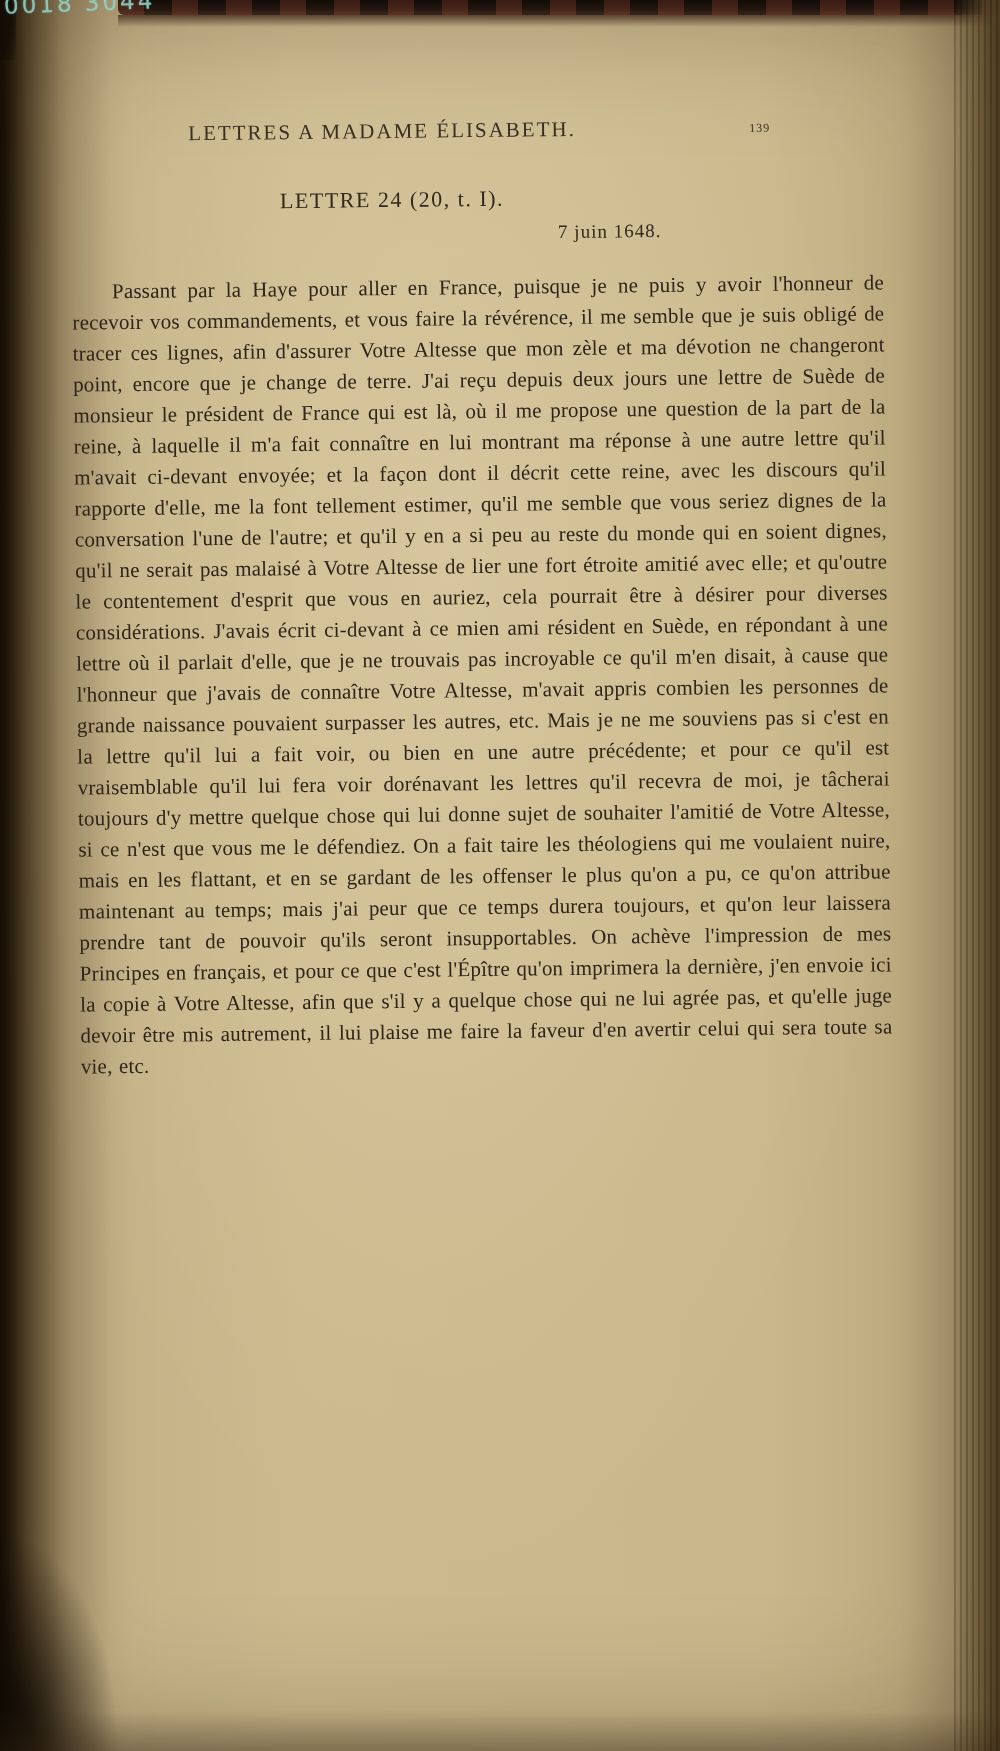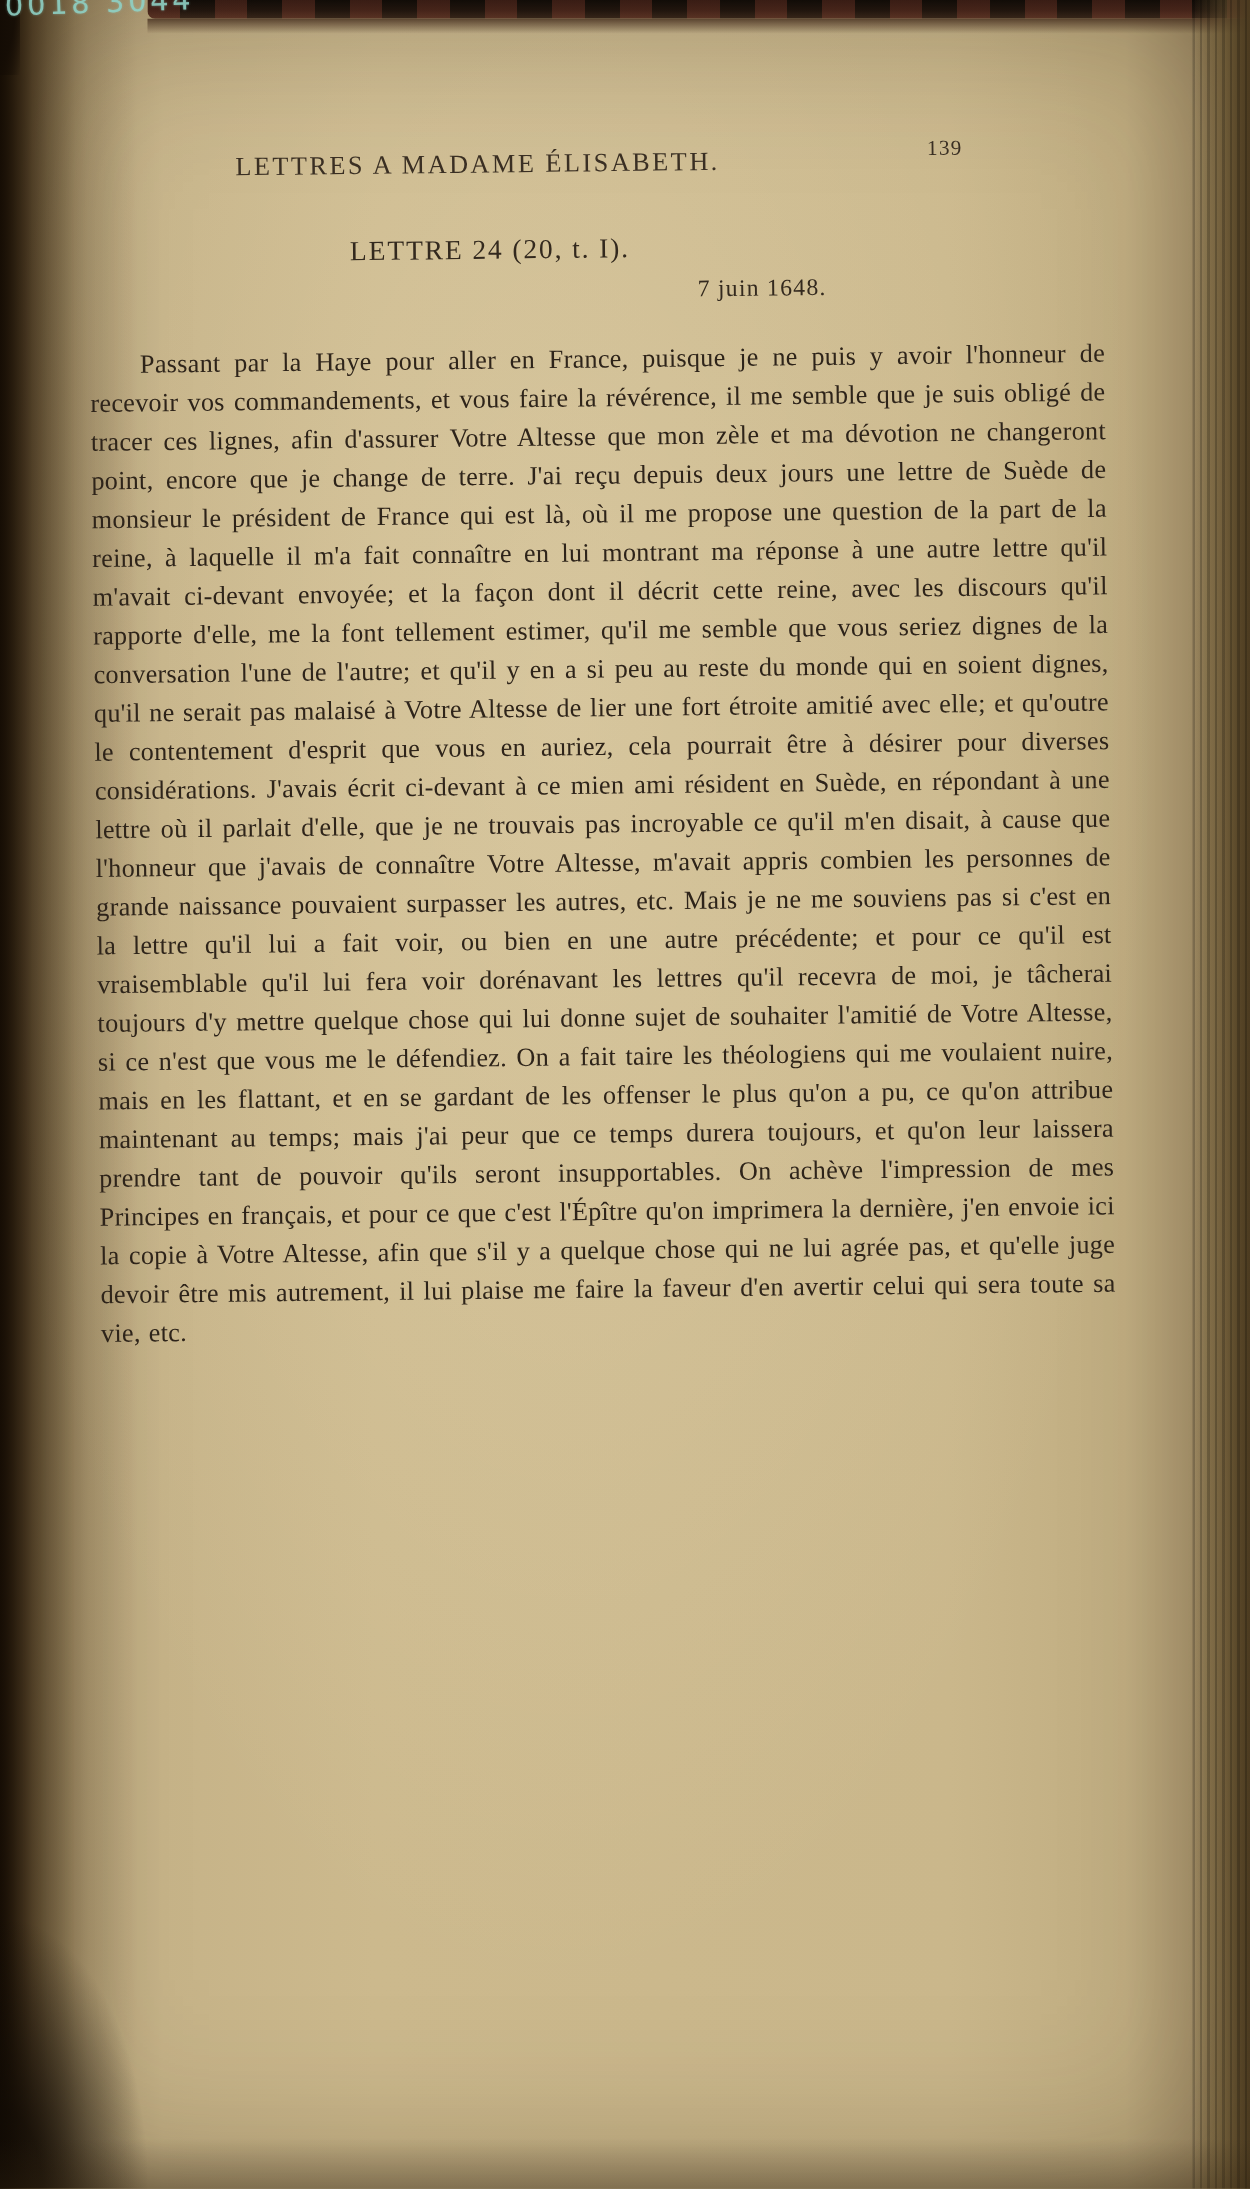--- a/index.html
+++ b/index.html
@@ -100,22 +100,22 @@
   }
   .running-head {
     position: absolute;
     left: 118px; top: 6px;
     font-size: 21px;
     letter-spacing: 2px;
     color: #3a2f23;
   }
   .page-number {
     position: absolute;
-    right: 112px; top: 0px;
-    font-size: 17px;
+    right: 112px; top: 12px;
+    font-size: 12px;
     letter-spacing: 1px;
     color: #3a2f23;
     margin-left: 42px;
   }
   .letter-title {
     margin: 44px 170px 0 0;
     text-align: center;
     font-size: 22px;
     font-weight: normal;
     letter-spacing: 1.5px;

